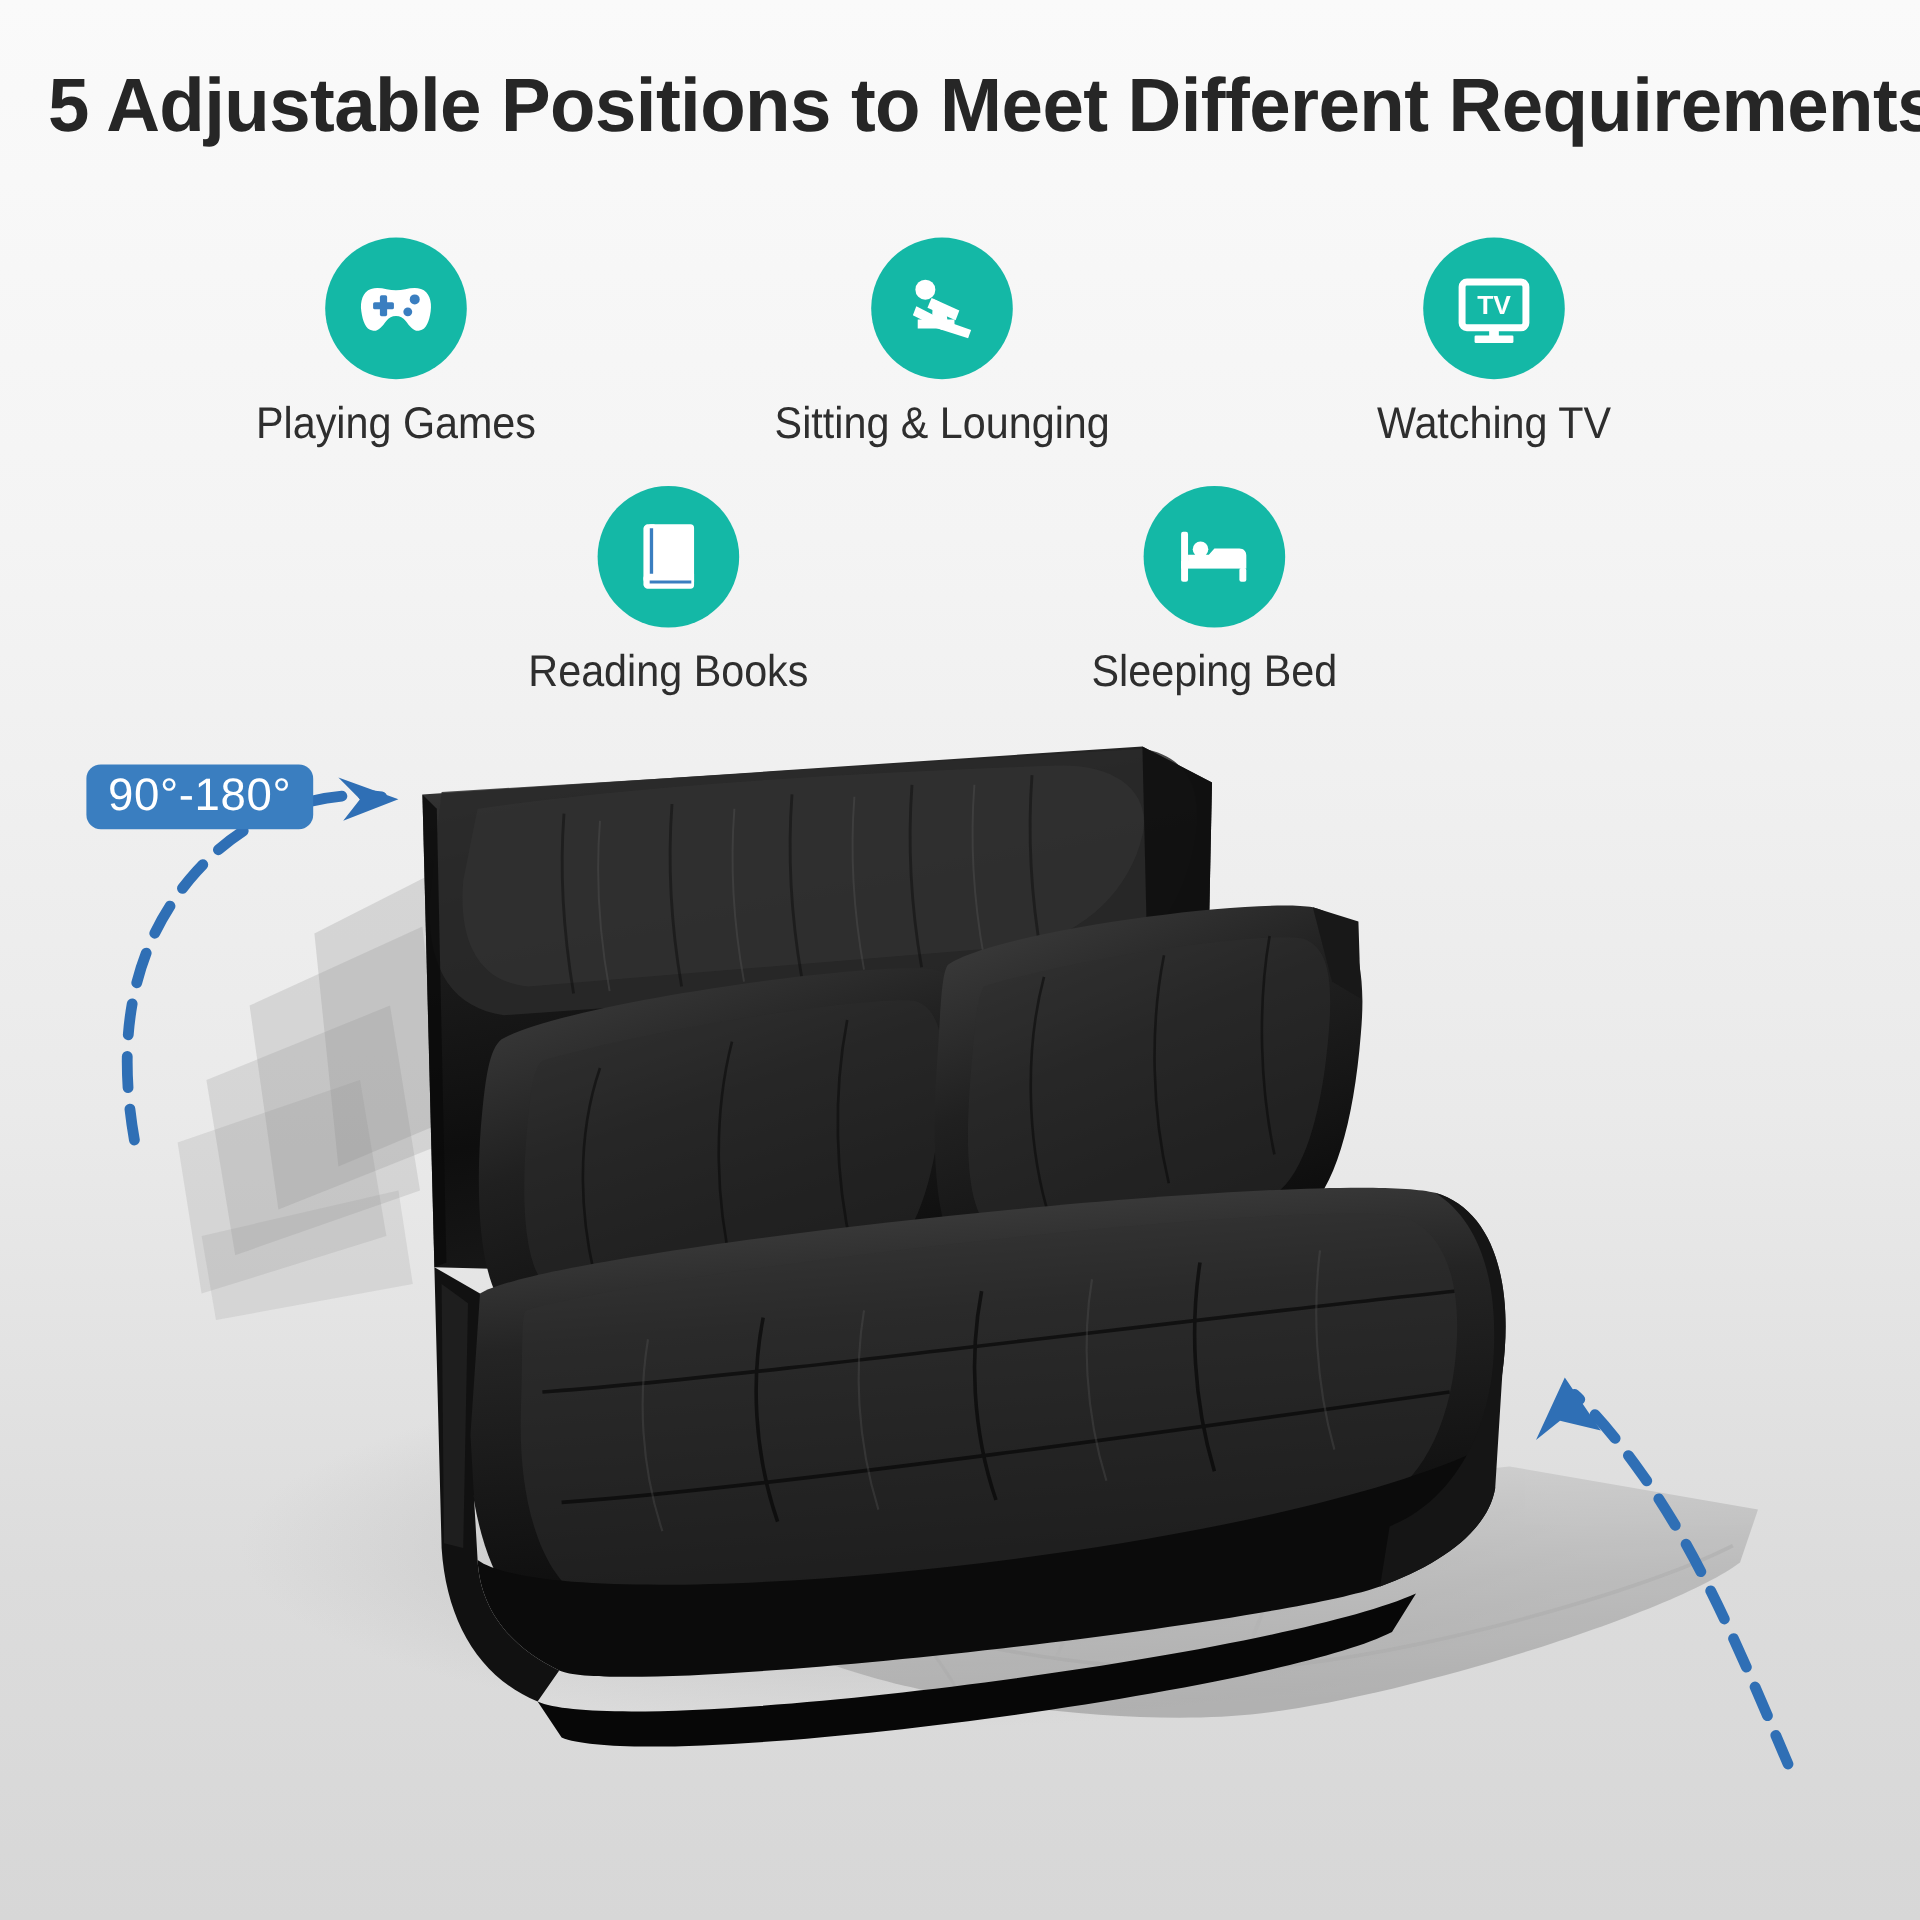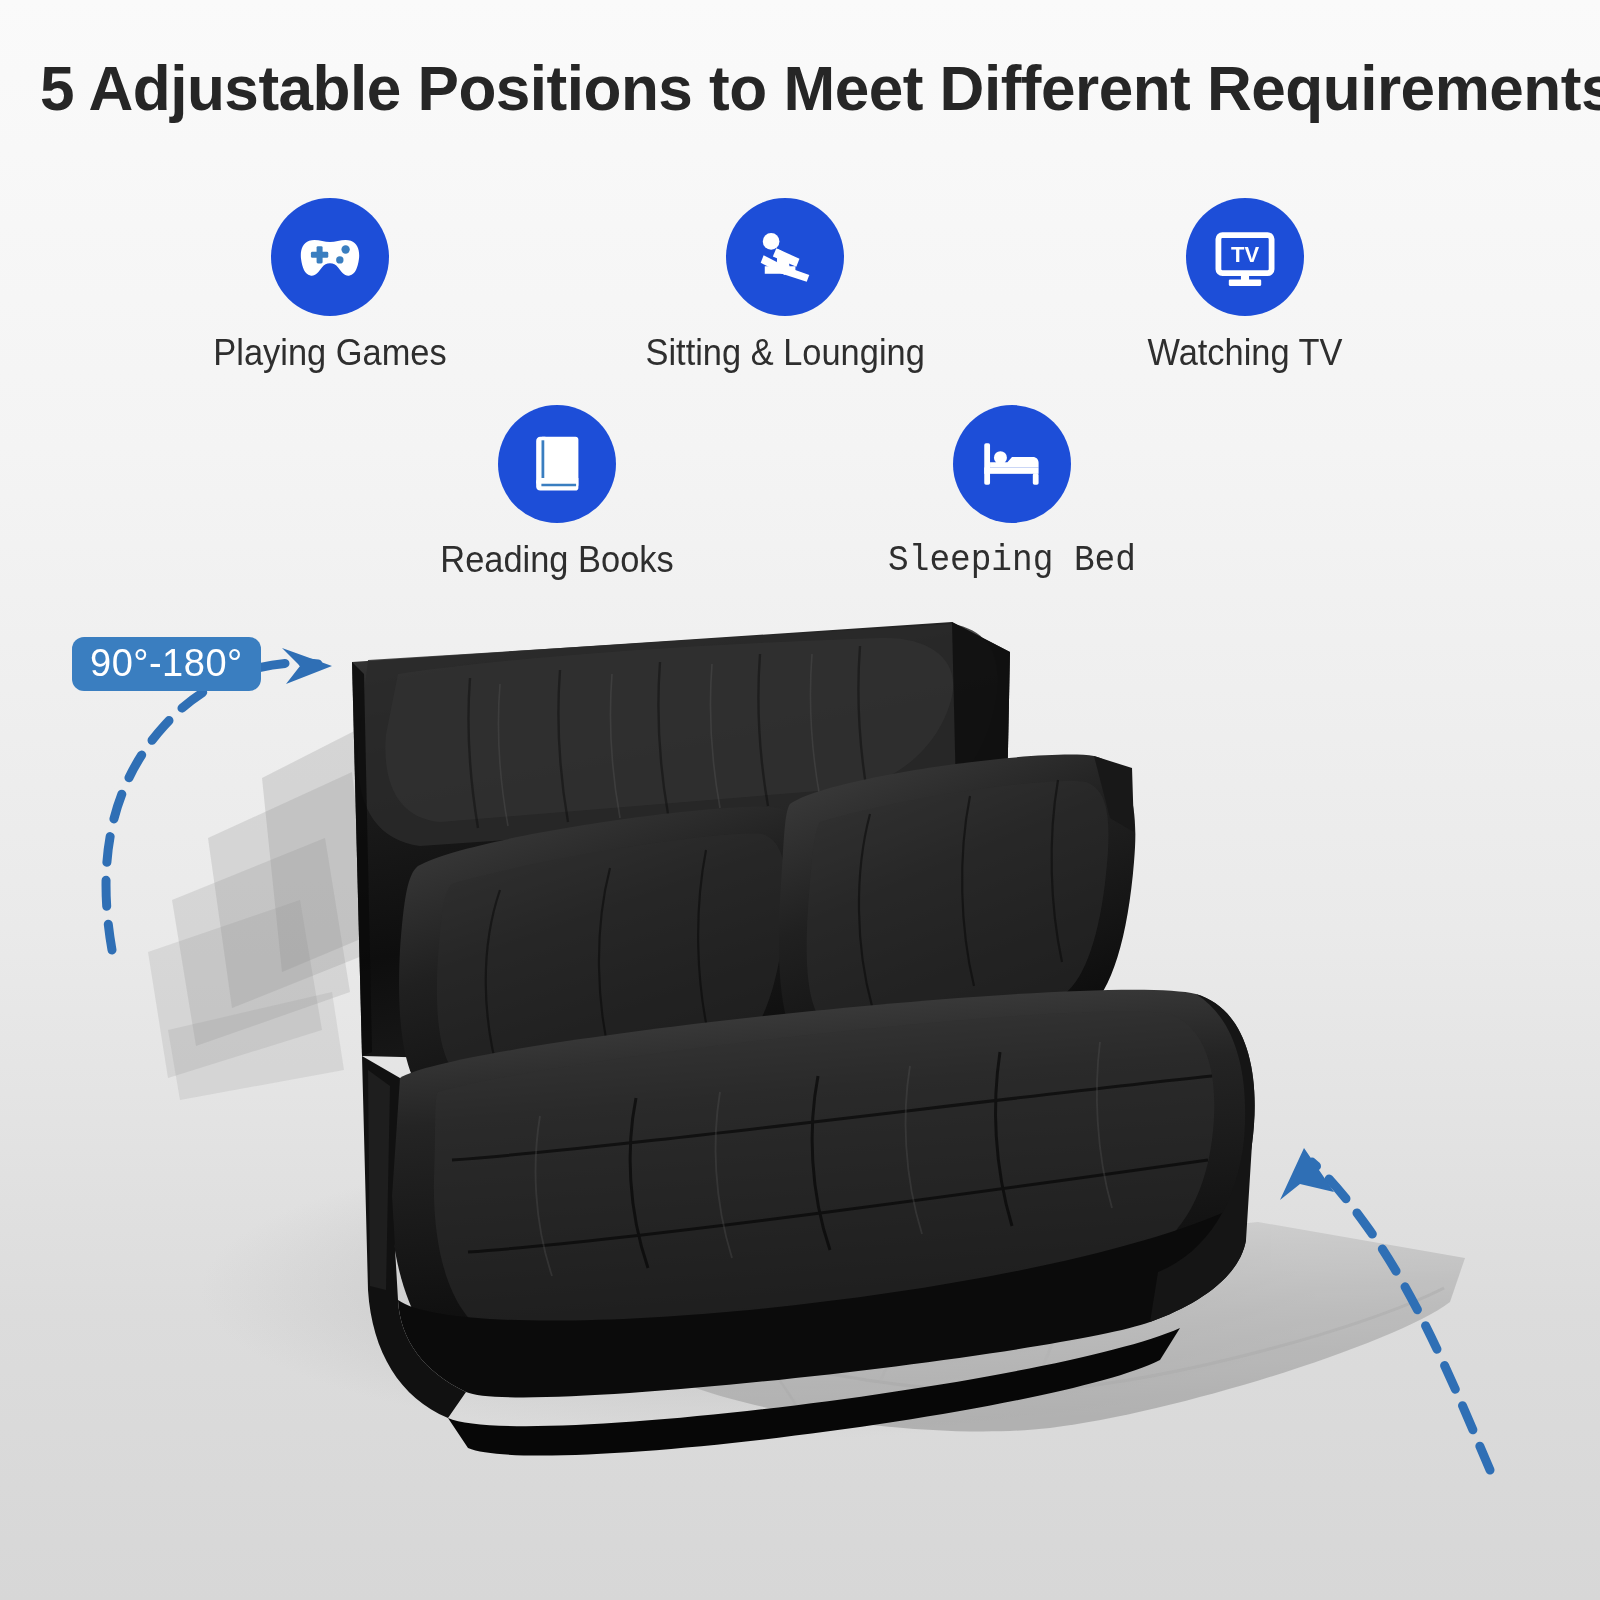--- a/index.html
+++ b/index.html
@@ -40,21 +40,21 @@
   }
   .feature {
     position: absolute;
     width: 300px;
     text-align: center;
   }
   .feat-circle {
     width: 118px;
     height: 118px;
     border-radius: 50%;
-    background: #1d4ed8;
+    background: #14b8a6;
     margin: 0 auto;
     position: relative;
   }
   .feat-circle svg {
     position: absolute;
     left: 50%;
     top: 50%;
     transform: translate(-50%, -50%);
   }
   .feat-label {
@@ -62,21 +62,21 @@
     font-size: 37px;
     color: #2e2e2e;
     white-space: nowrap;
     transform: scaleX(0.93);
   }
 
   .f0 { left: 180px;  top: 8px;  }
   .f1 { left: 635px;  top: 8px; text-align: right;  }
   .f2 { left: 1095px; top: 8px;  }
   .f3 { left: 407px;  top: 215px; text-align: center;}
-  .f4 { left: 862px;  top: 215px; font-family: Liberation Mono, monospace;}
+  .f4 { left: 862px;  top: 215px;}
 
   
   .scene {
     position: absolute;
     left: 0;
     top: 600px;
     width: 1600px;
     height: 1000px;
   }
   .scene svg { display: block; }

